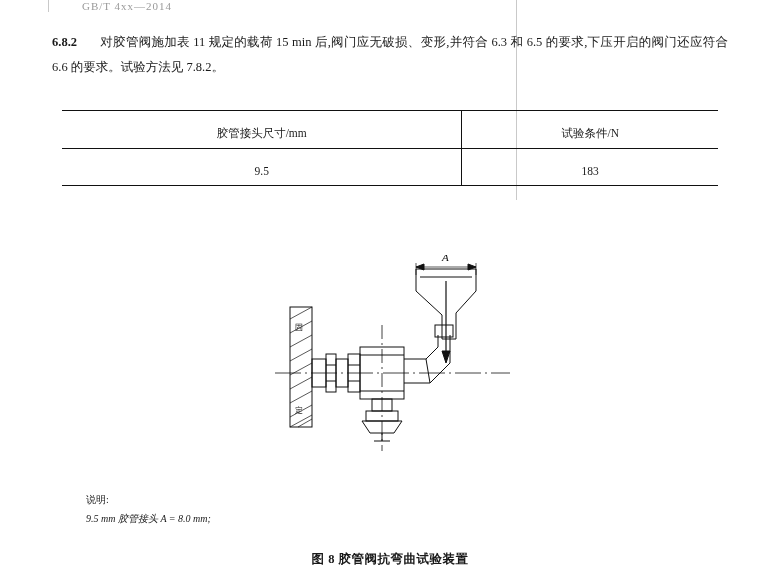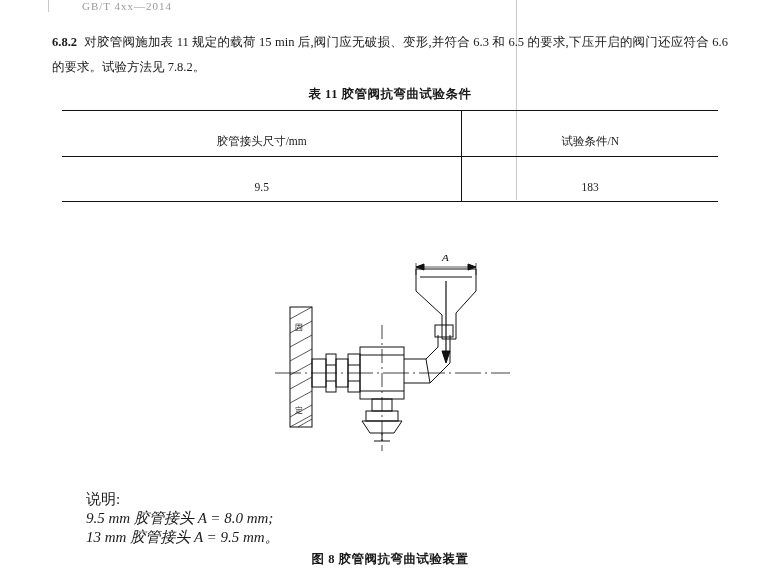--- a/index.html
+++ b/index.html
@@ -50,21 +50,21 @@
     position: absolute;
     left: 52px;
     top: 30px;
     width: 676px;
     font-size: 12.5px;
     line-height: 25px;
     text-align: justify;
   }
   .clause .num {
     font-weight: bold;
-    margin-right: 7px;
+    margin-right: 23px;
   }
 
   .table-title {
     position: absolute;
     left: 0;
     top: 86px;
     width: 780px;
     text-align: center;
     font-size: 12.5px;
     font-weight: bold;
@@ -75,21 +75,21 @@
     position: absolute;
     left: 62px;
     top: 110px;
     width: 656px;
     border-collapse: collapse;
     font-size: 11.5px;
   }
   table.data th,
   table.data td {
     text-align: center;
-    padding: 20px 0 5px;
+    padding: 12px 0 5px;
     font-weight: normal;
   }
   table.data thead th {
     border-top: 1.6px solid #111;
     border-bottom: 1px solid #111;
     height: 20px;
   }
   table.data tbody td {
     height: 19px;
     border-bottom: 6px solid #6d28d9;
@@ -113,21 +113,21 @@
     left: 180px;
     top: 255px;
     width: 430px;
     height: 225px;
   }
 
   .legend {
     position: absolute;
     left: 86px;
     top: 490px;
-    font-size: 15px;
+    font-size: 10px;
     line-height: 19px;
   }
   .legend .ital { font-style: italic; }
 
   .fig-caption {
     position: absolute;
     left: 0;
     top: 551px;
     width: 780px;
     text-align: center;
@@ -143,21 +143,20 @@
 
   <div class="scan-line left"></div>
   <div class="scan-line right"></div>
 
   <div class="header-strip">GB/T 4xx—2014</div>
 
   <div class="clause">
     <span class="num">6.8.2</span><span>对胶管阀施加表 11 规定的载荷 15 min 后,阀门应无破损、变形,并符合 6.3 和 6.5 的要求,下压开启的阀门还应符合 6.6 的要求。试验方法见 7.8.2。</span>
   </div>
 
-  <div class="table-title">表 11   胶管阀抗弯曲试验条件</div>
 
   <table class="data">
     <thead>
       <tr>
         <th>胶管接头尺寸/mm</th>
         <th class="colsep">试验条件/N</th>
       </tr>
     </thead>
     <tbody>
       <tr>
@@ -232,18 +231,17 @@
         <path d="M236 12 L244 9 L244 15 Z" fill="#111" stroke="#111"></path>
         <path d="M296 12 L288 9 L288 15 Z" fill="#111" stroke="#111"></path>
       </g>
       <text x="262" y="6" font-family="'Liberation Serif', serif" font-style="italic" font-size="11" fill="#111" stroke="none">A</text>
     </svg>
   </div>
 
   <div class="legend">
     <div>说明:</div>
     <div class="ital">9.5 mm 胶管接头 A = 8.0 mm;</div>
-    <div class="ital">13 mm 胶管接头 A = 9.5 mm。</div>
   </div>
 
   <div class="fig-caption">图 8   胶管阀抗弯曲试验装置</div>
 
 </div>
 
 </body></html>

